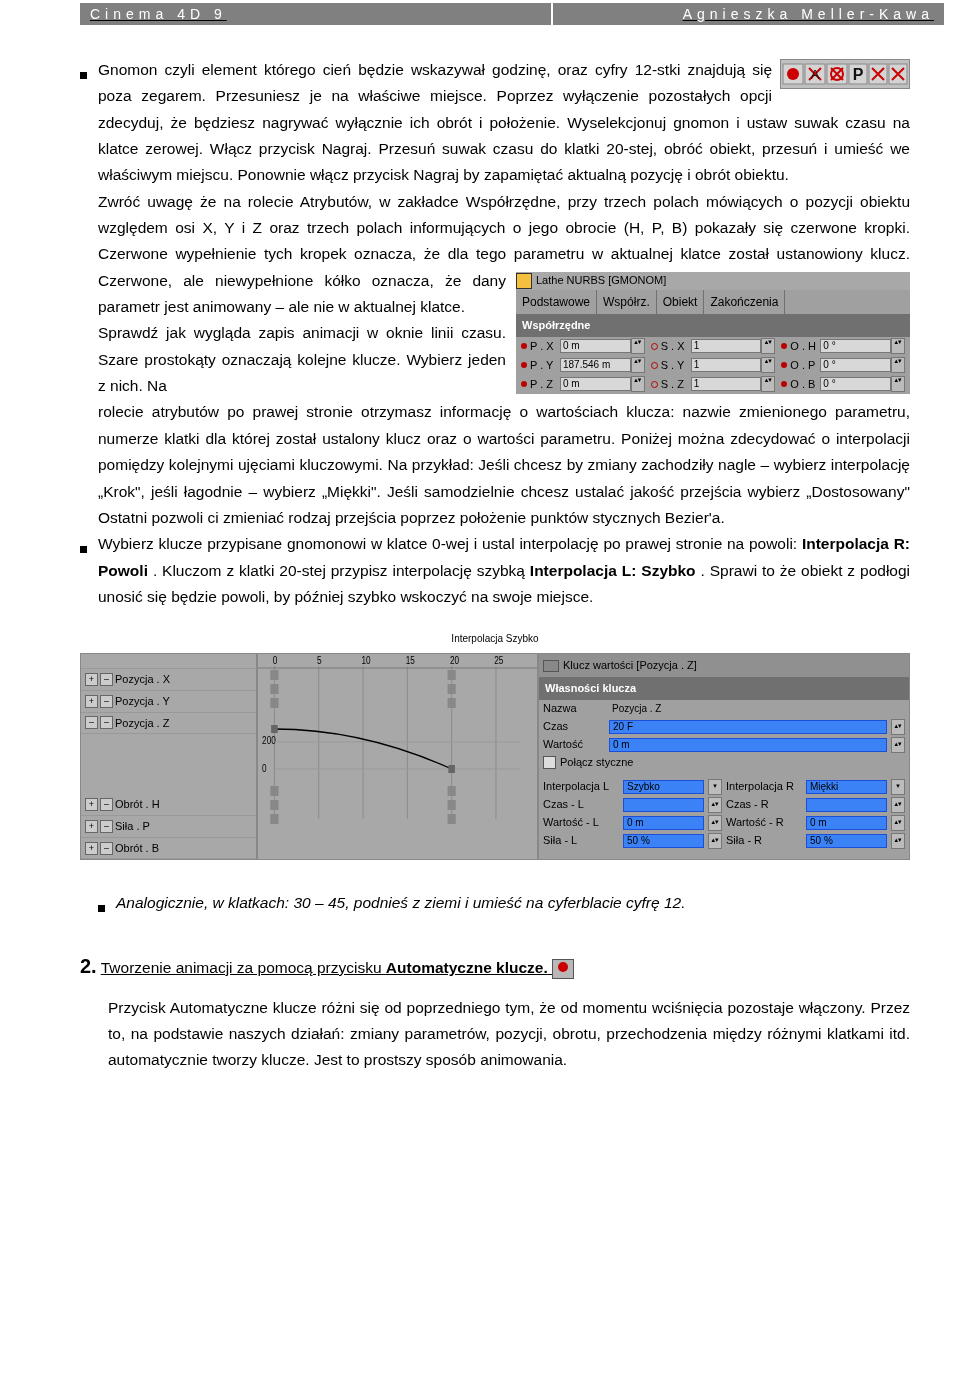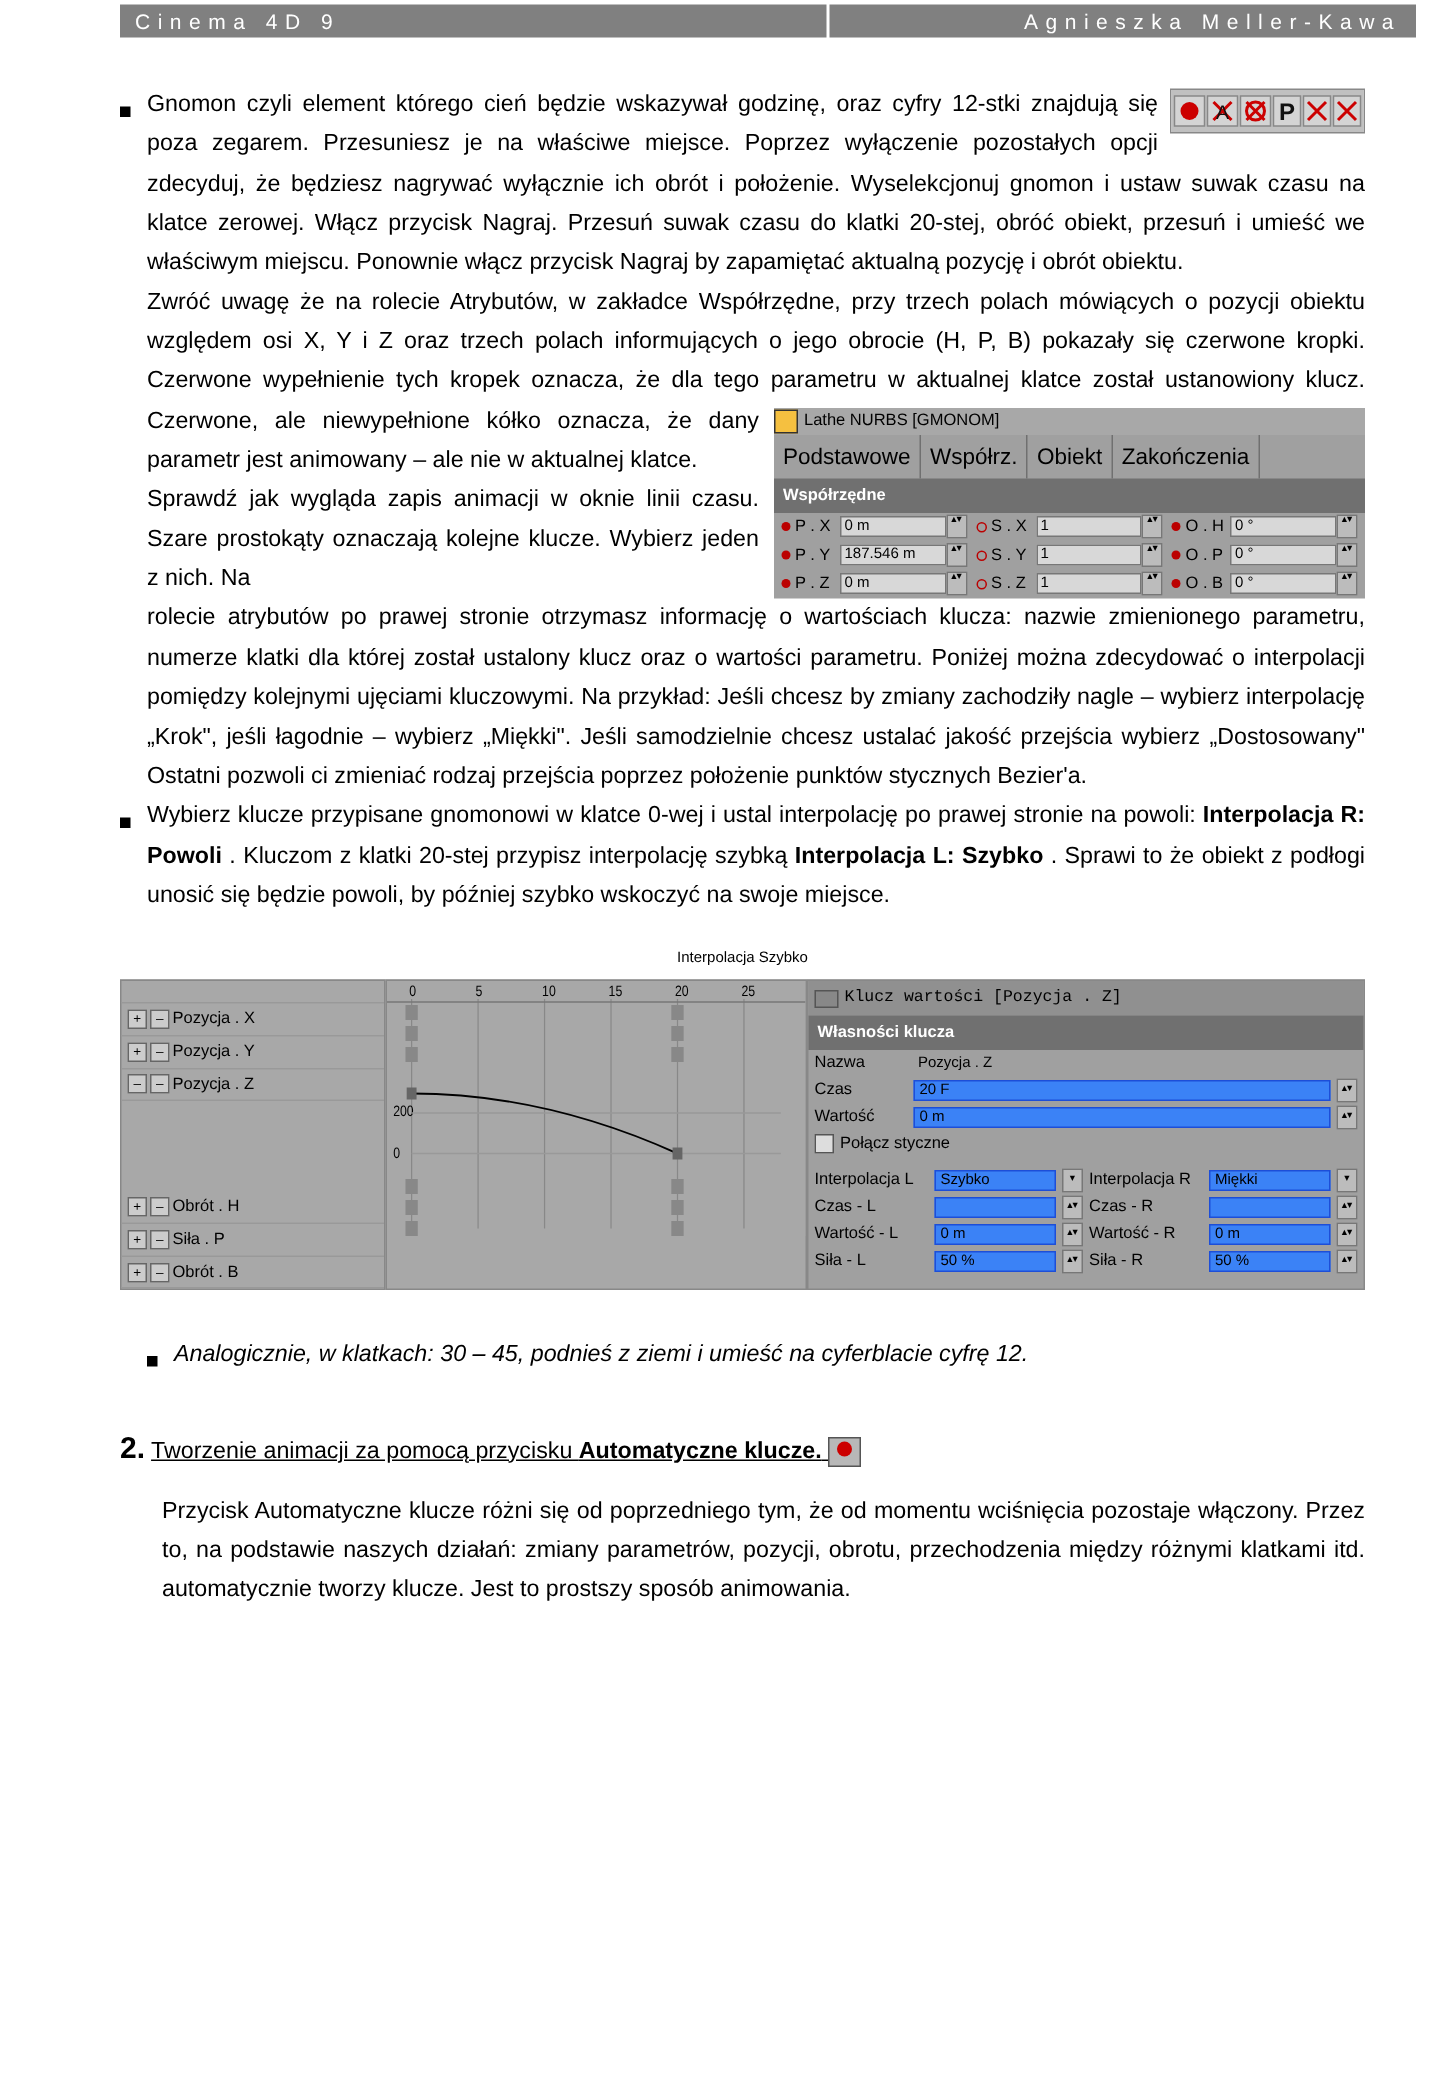--- a/index.html
+++ b/index.html
@@ -7,20 +7,21 @@
     padding: 0;
     font-family: "Century Gothic", "Trebuchet MS", Arial, sans-serif;
     font-size: 15.5px;
     color: #000;
     background: #fff;
     width: 960px;
   }
   .header {
     display: flex;
     margin: 3px 0 2px 0;
+    text-decoration: underline;
   }
   .header-left, .header-right {
     background: #808080;
     color: #fff;
     padding: 3px 10px;
     font-weight: normal;
     letter-spacing: 5px;
     font-size: 14px;
   }
   .header-left {
@@ -76,21 +77,21 @@
     color: #000;
   }
   .panel-row {
     display: flex;
     align-items: center;
     padding: 0;
     height: 18px;
   }
   .panel-tabs {
     display: flex;
-    font-size: 15px;
+    font-size: 12px;
   }
   .panel-tab {
     padding: 2px 6px;
     border-right: 1px solid #707070;
     cursor: pointer;
   }
   .panel-headergrey {
     background: #707070;
     color: #fff;
     font-weight: bold;
@@ -179,21 +180,20 @@
     width: 370px;
     background: #a0a0a0;
     font-size: 11px;
     border:1px solid #888;
   }
   .kp-title {
     background: #909090;
     padding: 2px 4px;
     display:flex;
     align-items:center;
-    font-family:Liberation Mono, monospace;
   }
   .kp-head {
     background: #707070; color:#fff; font-weight:bold;
     padding: 2px 6px;
   }
   .kp-row {
     display:flex; padding:1px 4px; align-items:center;
     gap:4px; height:16px;
   }
   .kp-lbl { width: 62px; flex-shrink:0; }

